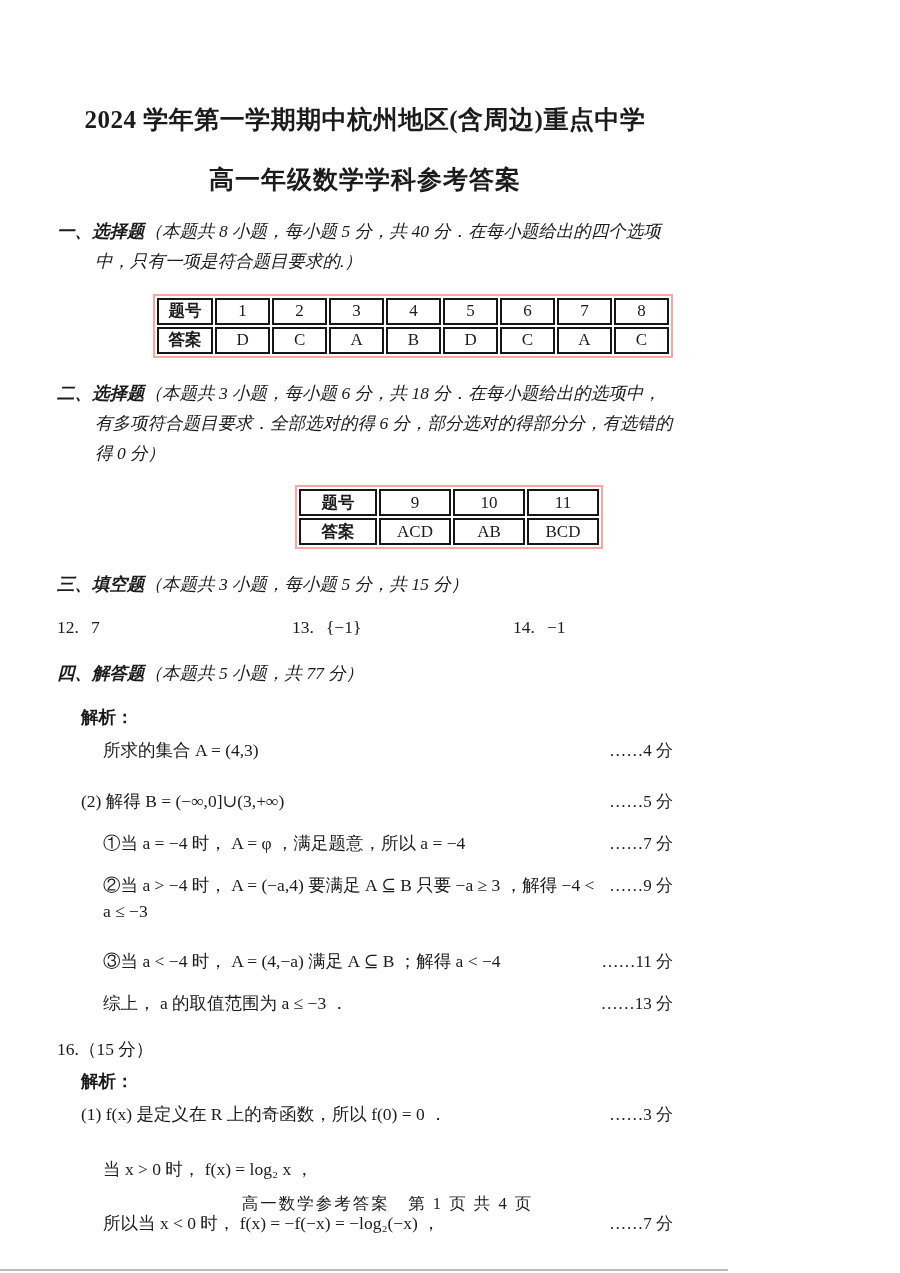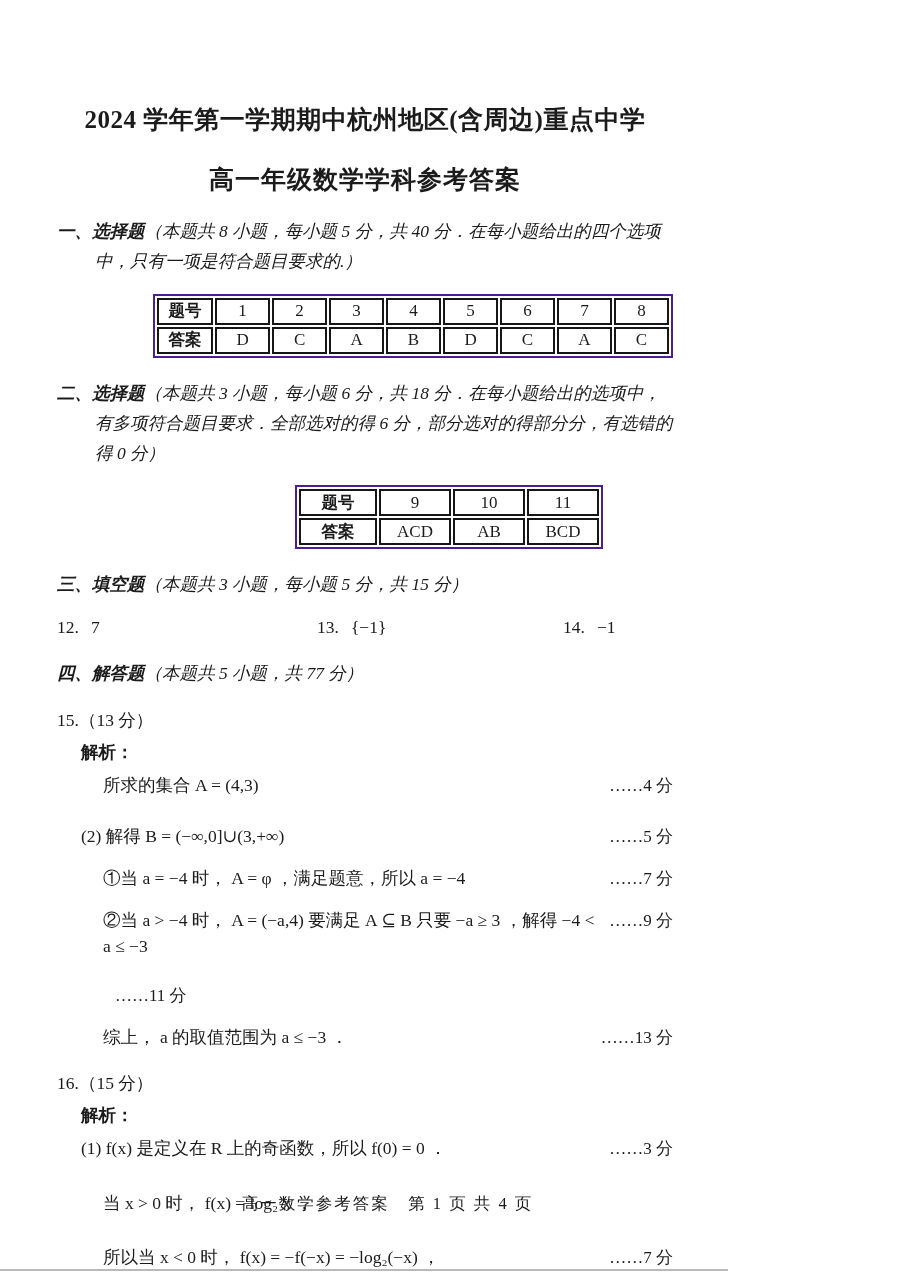--- a/index.html
+++ b/index.html
@@ -35,42 +35,41 @@
     line-height: 30px;
     margin-top: 20px;
     padding-left: 38px;
     text-indent: -38px;
     font-style: italic;
   }
   .section-head .sec-label { font-weight: bold; }
   .answers-table {
     border-collapse: separate;
     border-spacing: 2px;
-    border: 2px solid #4c1d95;
+    border: 2px solid #fca5a5;
     background: #fff;
   }
   .answers-table td, .answers-table th {
     border: 2px solid #161616;
     text-align: center;
     vertical-align: middle;
     font-size: 17px;
     height: 27px;
     padding: 0 4px;
   }
   .answers-table th { font-weight: bold; font-size: 16.5px; }
   .table-one { margin: 8px 0 0 96px; }
   .table-one td, .table-one th { width: 64px; }
   .table-two { margin: 8px 0 0 238px; }
   .table-two th { width: 78px; }
   .table-two td { width: 72px; }
   .fill-in-row {
     margin-top: 14px;
     font-size: 17.5px;
     display: flex;
-    gap: 25px;
   }
   .fill-item-1 { width: 235px; }
   .fill-item-2 { width: 221px; }
   .fill-num { margin-right: 12px; }
   .problem-header {
     font-size: 17.5px;
     margin-top: 20px;
   }
   .analysis-label {
     font-weight: bold;
@@ -167,40 +166,40 @@
 
   <div class="fill-in-row">
     <span class="fill-item-1"><span class="fill-num">12.</span><span>7</span></span>
     <span class="fill-item-2"><span class="fill-num">13.</span><span>{−1}</span></span>
     <span class="fill-item-3"><span class="fill-num">14.</span><span>−1</span></span>
   </div>
 
   <p class="section-head"><span class="sec-label">四、解答题</span><span>（本题共 5 小题，共 77 分）</span></p>
 
   <div>
-    <div class="problem-header">15.（13 分）</div>
     <div class="analysis-label">解析：</div>
 
     <div class="sol-line ind2 mb-m">
       <span class="sol-text">所求的集合 A = (4,3)</span>
       <span class="sol-score">……4 分</span>
     </div>
     <div class="sol-line ind1 mb-s">
       <span class="sol-text">(2) 解得 B = (−∞,0]∪(3,+∞)</span>
       <span class="sol-score">……5 分</span>
     </div>
     <div class="sol-line ind2 mb-s">
       <span class="sol-text">①当 a = −4 时， A = φ ，满足题意，所以 a = −4</span>
       <span class="sol-score">……7 分</span>
     </div>
     <div class="sol-line ind2 mb-m">
       <span class="sol-text">②当 a &gt; −4 时， A = (−a,4) 要满足 A ⊆ B 只要 −a ≥ 3 ，解得 −4 &lt; a ≤ −3</span>
       <span class="sol-score">……9 分</span>
     </div>
     <div class="sol-line ind2 mb-s">
+      <span class="sol-text">③当 a &lt; −4 时， A = (4,−a) 满足 A ⊆ B ；解得 a &lt; −4</span>
       <span class="sol-score">……11 分</span>
     </div>
     <div class="sol-line ind2 mb-s">
       <span class="sol-text">综上， a 的取值范围为 a ≤ −3 ．</span>
       <span class="sol-score">……13 分</span>
     </div>
   </div>
 
   <div>
     <div class="problem-header">16.（15 分）</div>

